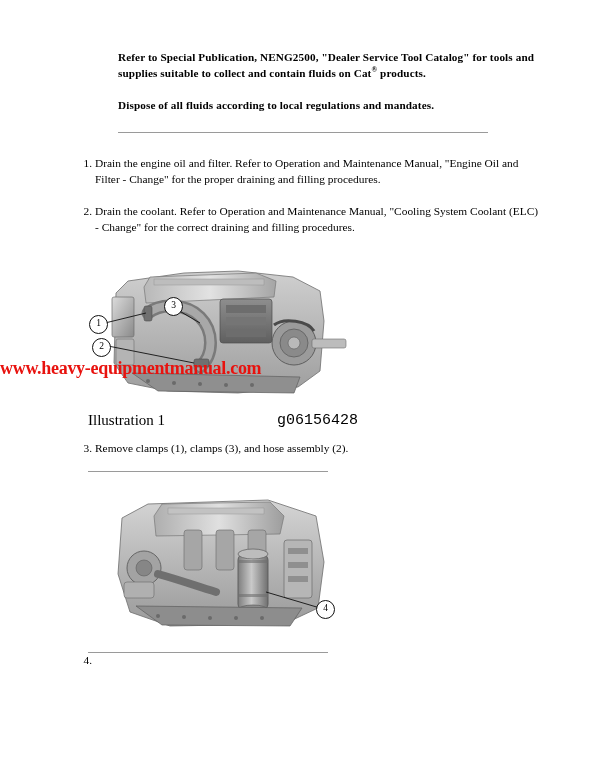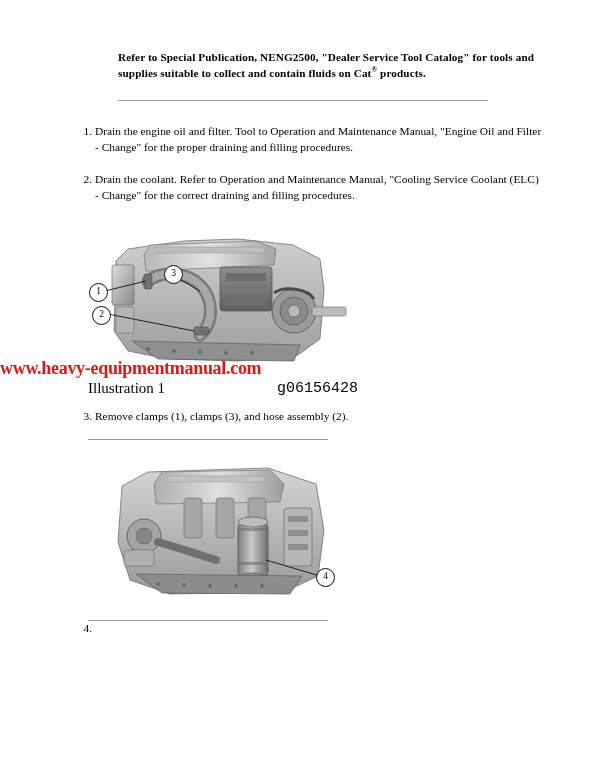--- a/index.html
+++ b/index.html
@@ -159,32 +159,33 @@
 </style>
 </head>
 <body>
 
 <div class="page">
 
   <div class="content">
 
     <div class="notice">
       <p><span>Refer to Special Publication, NENG2500, "Dealer Service Tool Catalog" for tools and supplies suitable to collect and contain fluids on Cat</span><span class="sup">®</span><span> products.</span></p>
+      <p class="para2">Dispose of all fluids according to local regulations and mandates.</p>
     </div>
 
     <hr class="rule rule-top">
 
     <div class="steps">
       <div class="step">
         <span class="num">1.</span>
-        <span class="txt">Drain the engine oil and filter. Tool to Operation and Maintenance Manual, "Engine Oil and Filter - Change" for the proper draining and filling procedures.</span>
+        <span class="txt">Drain the engine oil and filter. Refer to Operation and Maintenance Manual, "Engine Oil and Filter - Change" for the proper draining and filling procedures.</span>
       </div>
       <div class="step">
         <span class="num">2.</span>
-        <span class="txt">Drain the coolant. Refer to Operation and Maintenance Manual, "Cooling Service Coolant (ELC) - Change" for the correct draining and filling procedures.</span>
+        <span class="txt">Drain the coolant. Refer to Operation and Maintenance Manual, "Cooling System Coolant (ELC) - Change" for the correct draining and filling procedures.</span>
       </div>
     </div>
 
     <div class="figure">
       <div class="fig-img-wrap">
         <svg class="photo" width="270" height="155" viewBox="0 0 270 155">
           <defs>
             <linearGradient id="g1" x1="0" y1="0" x2="0" y2="1">
               <stop offset="0" stop-color="#cfcfcf"></stop>
               <stop offset="1" stop-color="#9e9e9e"></stop>

